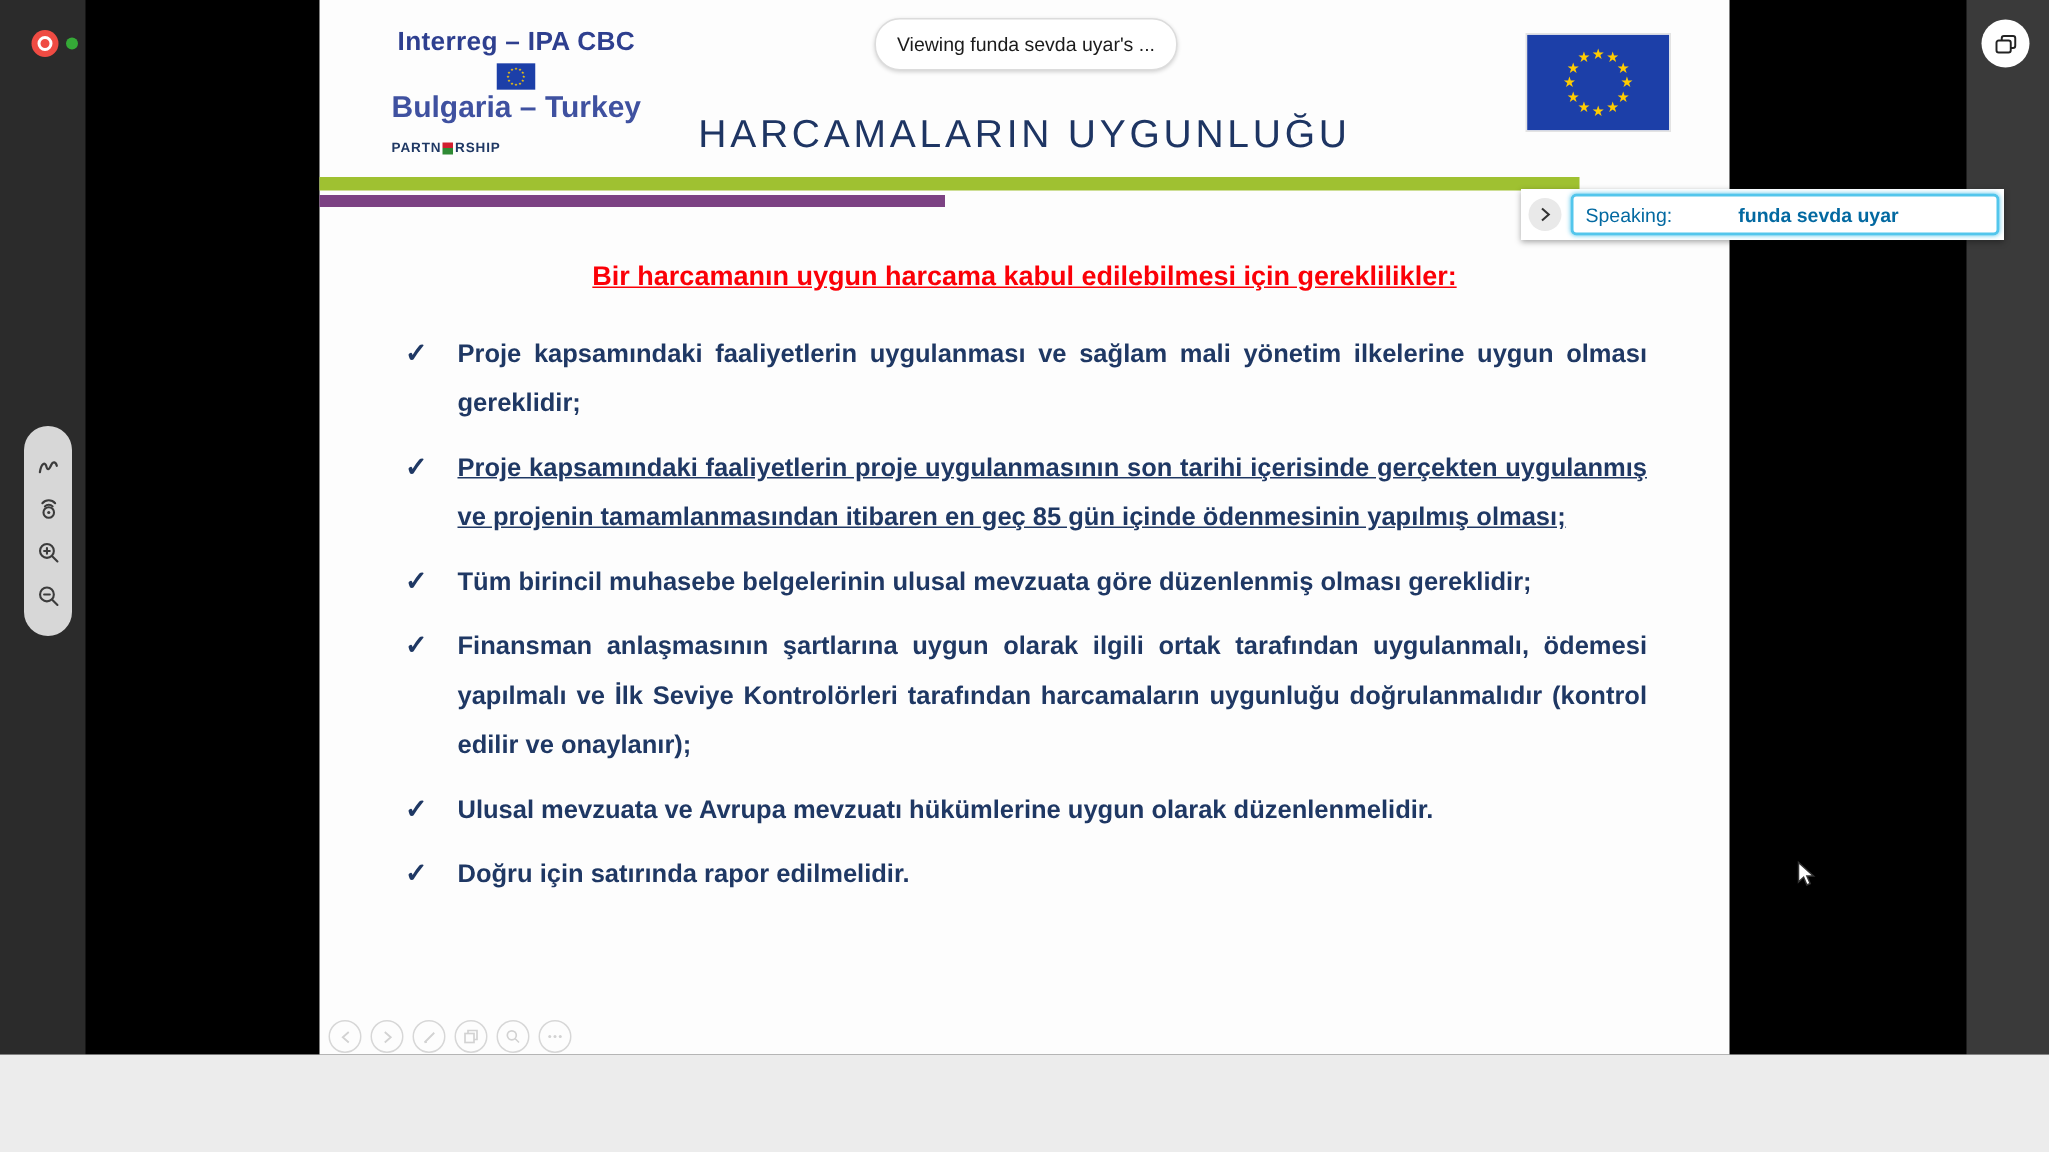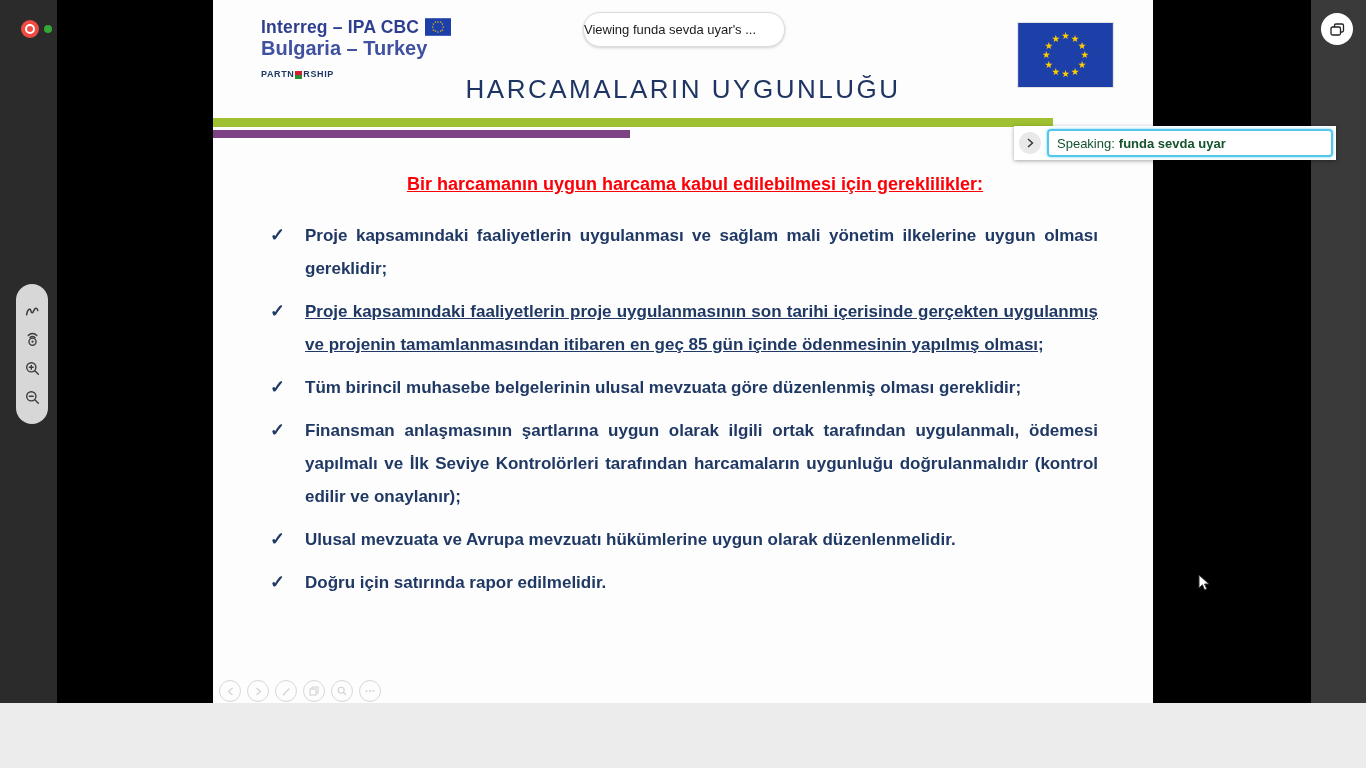--- a/index.html
+++ b/index.html
@@ -13,60 +13,60 @@
   .rec-dot .ring{width:6px;height:6px;border:2px solid #fff;border-radius:50%;}
   .green-dot{position:absolute;left:44px;top:25px;width:8px;height:8px;border-radius:50%;background:#35a937;}
   
   .annot-bar{position:absolute;left:16px;top:284px;width:32px;height:140px;background:#d7d7d7;
              border-radius:16px;display:flex;flex-direction:column;align-items:center;
              justify-content:space-evenly;padding:6px 0;box-sizing:border-box;}
   .annot-bar .tool{width:18px;height:18px;color:#3c3c3c;display:flex;align-items:center;justify-content:center;cursor:pointer;}
   
   .slide{position:absolute;left:213px;top:0;width:940px;height:703px;background:#fdfdfd;}
   .logo{position:absolute;left:48px;top:18px;line-height:1.05;}
-  .logo .l1{font-size:17.5px;font-weight:700;color:var(--interreg-blue,#2e3f8f);letter-spacing:.2px;display:flex;align-items:center;gap:6px;}
+  .logo .l1{font-size:17.5px;font-weight:700;color:var(--interreg-blue,#2e3f8f);letter-spacing:.2px;display:flex;align-items:center;gap:6px;flex-direction:column;}
   .logo .l2{font-size:20px;font-weight:700;color:var(--interreg-blue2,#3f51a0);margin-top:2px;}
   .logo .l3{font-size:9px;font-weight:700;color:#1f3864;letter-spacing:.6px;margin-top:11px;display:flex;align-items:center;text-align:right;}
   .logo .l3 .flagchip{display:inline-block;width:7px;height:8px;background:linear-gradient(#d11f2f 50%,#2f8a34 50%);margin:0 1px;}
   .miniflag{display:inline-block;width:26px;height:18px;}
   .miniflag svg,.bigflag svg{display:block;width:100%;height:100%;}
   .eu-rect{fill:var(--eu-blue,#1c3fa8);}
   .eu-stars text{fill:var(--star-yellow,#ffcc00);font-size:15px;font-family:"DejaVu Sans",sans-serif;}
   .slide-title{position:absolute;left:0;top:74px;width:100%;text-align:center;
                font-size:26px;font-weight:400;letter-spacing:2.5px;color:#1e3563;}
   .bar-green{position:absolute;left:0;top:118px;width:840px;height:9px;background:var(--bar-green,#9fc131);}
   .bar-purple{position:absolute;left:0;top:130px;width:417px;height:8px;background:var(--bar-purple,#7c4283);}
   .bigflag{position:absolute;left:805px;top:23px;width:95px;height:64px;outline:1px solid #e3e3e3;}
   .red-heading{position:absolute;left:0;top:174px;width:100%;text-align:center;
-               font-size:18px;font-weight:700;color:var(--slide-red,#fb0007);padding-left:12px;}
+               font-size:18px;font-weight:700;color:var(--slide-red,#fb0007);}
   .red-heading span{text-decoration:underline;}
   .bullets{position:absolute;left:57px;top:219px;width:828px;margin:0;padding:0;list-style:none;}
   .bullet{display:flex;margin:0 0 10px 0;font-size:17px;line-height:33px;font-weight:700;color:var(--navy,#1f3864);}
   .bullet .check{width:35px;flex:none;font-size:18px;color:var(--navy,#1f3864);}
   .bullet .bullet-text{flex:1;text-align:justify;}
   .bullet .bullet-text.underlined{text-decoration:underline;}
   
   .slide-nav{position:absolute;left:6px;top:680px;display:flex;gap:6px;opacity:.38;}
   .slide-nav .nav-btn{width:20px;height:20px;border:1px solid #9a9a9a;border-radius:50%;
                       display:flex;align-items:center;justify-content:center;color:#8d8d8d;background:#fff;cursor:pointer;}
   
   .cursor{position:absolute;left:985px;top:574px;z-index:60;}
   
   .viewing-pill{position:absolute;left:583px;top:12px;width:200px;height:33px;background:#fff;
-                border:1px solid #dcdcdc;border-radius:17px;display:flex;align-items:center;
+                border:1px solid #dcdcdc;border-radius:17px;display:flex;align-items:center;justify-content:center;
                 font-size:13px;color:#1b1b1b;box-shadow:0 1px 3px rgba(0,0,0,.18);z-index:40;cursor:pointer;}
   .layout-btn{position:absolute;left:1321px;top:13px;width:32px;height:32px;border-radius:50%;background:#fff;
               display:flex;align-items:center;justify-content:center;color:#222;z-index:40;cursor:pointer;}
   .speaking-panel{position:absolute;left:1014px;top:126px;width:322px;height:34px;background:#fff;
                   box-shadow:0 1px 4px rgba(0,0,0,.35);display:flex;align-items:center;z-index:45;}
   .collapse-btn{width:22px;height:22px;border-radius:50%;background:#e9e9e9;margin:0 6px 0 5px;flex:none;
                 display:flex;align-items:center;justify-content:center;color:#333;cursor:pointer;}
   .speaking-box{flex:1;height:24px;margin-right:3px;border:2px solid var(--accent-cyan,#53c6ec);border-radius:4px;
                 box-shadow:0 0 3px rgba(83,198,236,.8);display:flex;align-items:center;padding-left:8px;
-                font-size:13px;color:#14532d;white-space:nowrap;overflow:hidden;}
+                font-size:13px;color:#0369a1;white-space:nowrap;overflow:hidden;gap:40px;}
   .speaking-box b{margin-left:4px;}
   
   .bottom-bar{position:absolute;left:0;top:703px;width:1366px;height:65px;background:#ececec;z-index:50;}
 </style>
 </head>
 <body>
 
 <div id="screen">
 
   <div class="left-strip">

